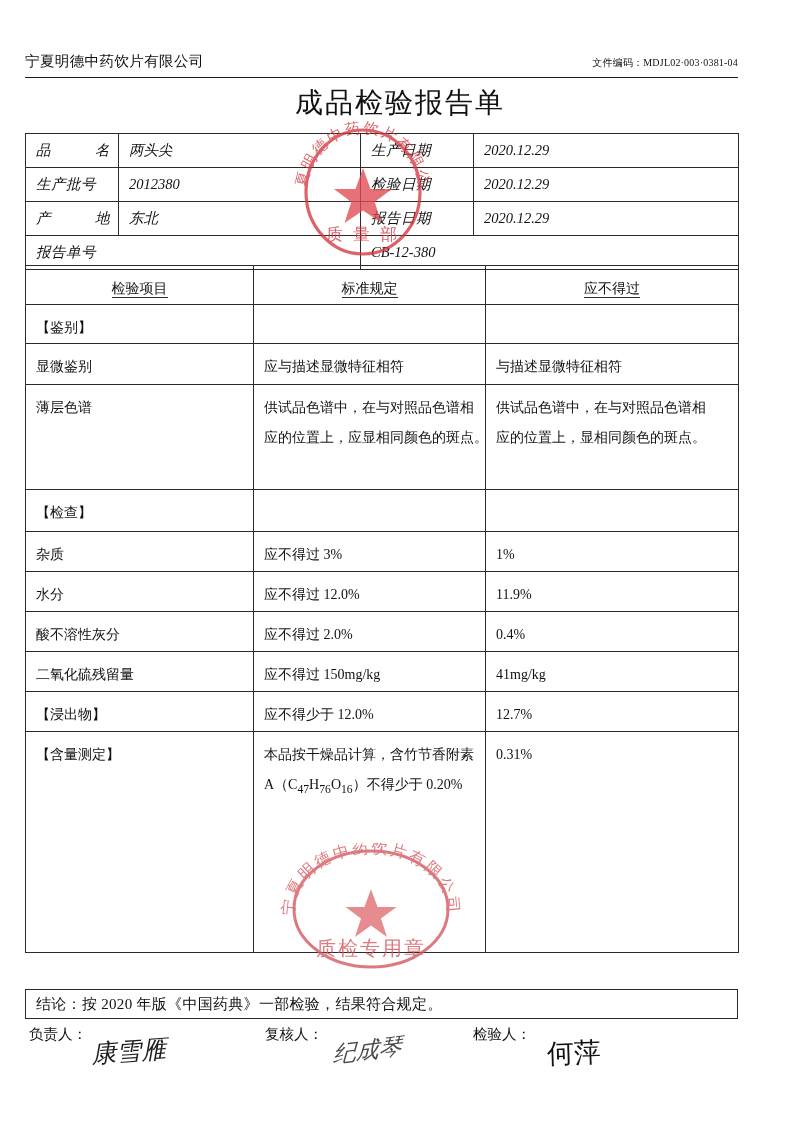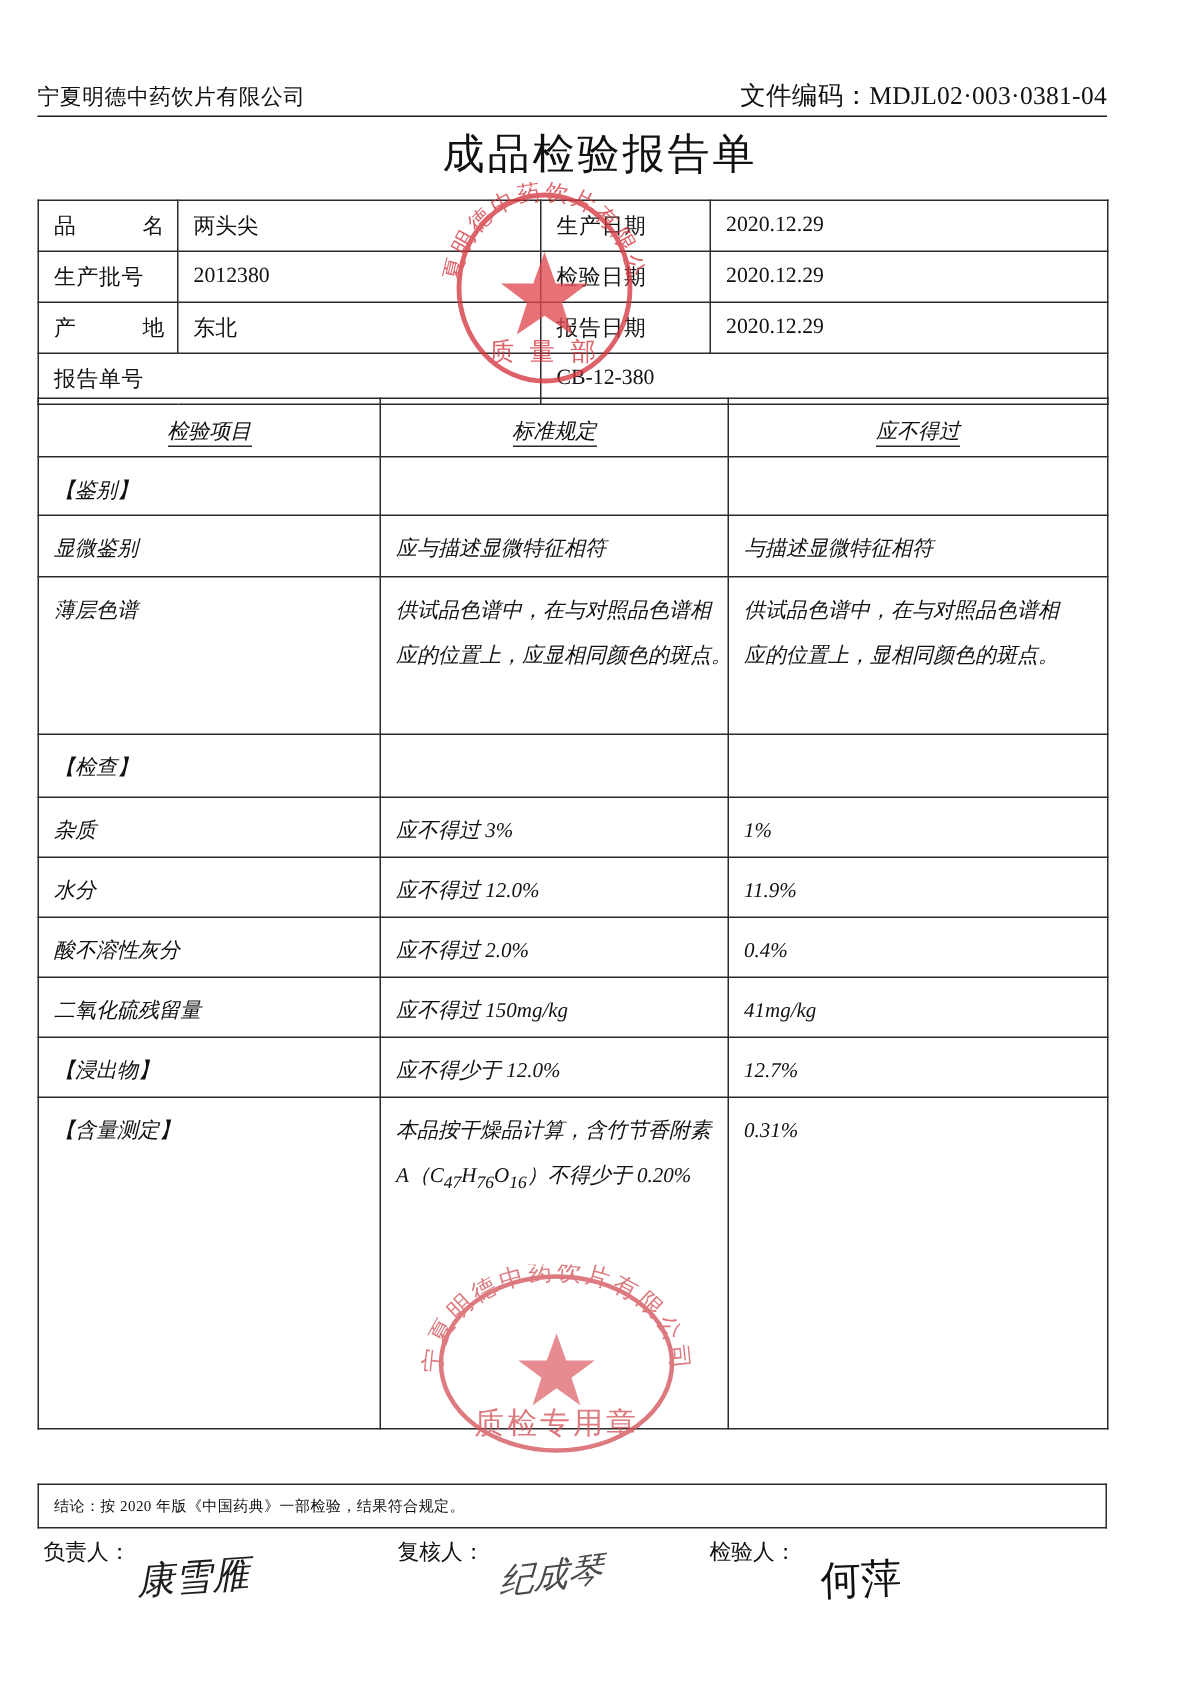--- a/index.html
+++ b/index.html
@@ -25,21 +25,21 @@
   .hdr {
     position: absolute;
     left: 25px; top: 52px;
     width: 713px;
     display: flex;
     justify-content: space-between;
     align-items: baseline;
     font-size: 14.5px;
     letter-spacing: .4px;
   }
-  .hdr-right { font-size: 17px; letter-spacing: .2px; }
+  .hdr-right { font-size: 10px; letter-spacing: .2px; }
   .hdr-rule {
     position: absolute;
     left: 25px; top: 77px;
     width: 713px; height: 0;
     border-top: 1.6px solid #1a1a1a;
   }
 
   .doc-title {
     position: absolute;
     left: 0; top: 84px;
@@ -62,57 +62,56 @@
     padding: 0 10px;
     font-size: 14.5px;
     vertical-align: middle;
     background: transparent;
   }
 
   #info-table {
     left: 25px; top: 133px;
     width: 713px;
   }
-  #info-table td { height: 33px; }
+  #info-table td { height: 33px; font-style: italic; }
   .lbl { letter-spacing: .5px; }
   .spread {
     display: inline-block;
     width: 74px;
     text-align: justify;
     text-align-last: justify;
   }
 
   #items-table {
     left: 25px; top: 265px;
     width: 713px;
   }
   #items-table td {
     vertical-align: top;
     padding-top: 8px;
     font-size: 14px;
     line-height: 30px;
-    font-style: italic;
   }
   .colhead {
     text-align: center;
     height: 30px;
   }
   .colhead span {
     border-bottom: 1px solid #2b2b2b;
     padding-bottom: 1px;
   }
   .cell-lines div { white-space: nowrap; }
 
   #concl-table {
     left: 25px; top: 989px;
     width: 713px;
   }
   #concl-table td {
     height: 28px;
-    font-size: 10px;
+    font-size: 15px;
     letter-spacing: .3px;
   }
 
   
   .sign-row {
     position: absolute;
     left: 25px; top: 1025px;
     width: 713px;
     height: 70px;
   }

